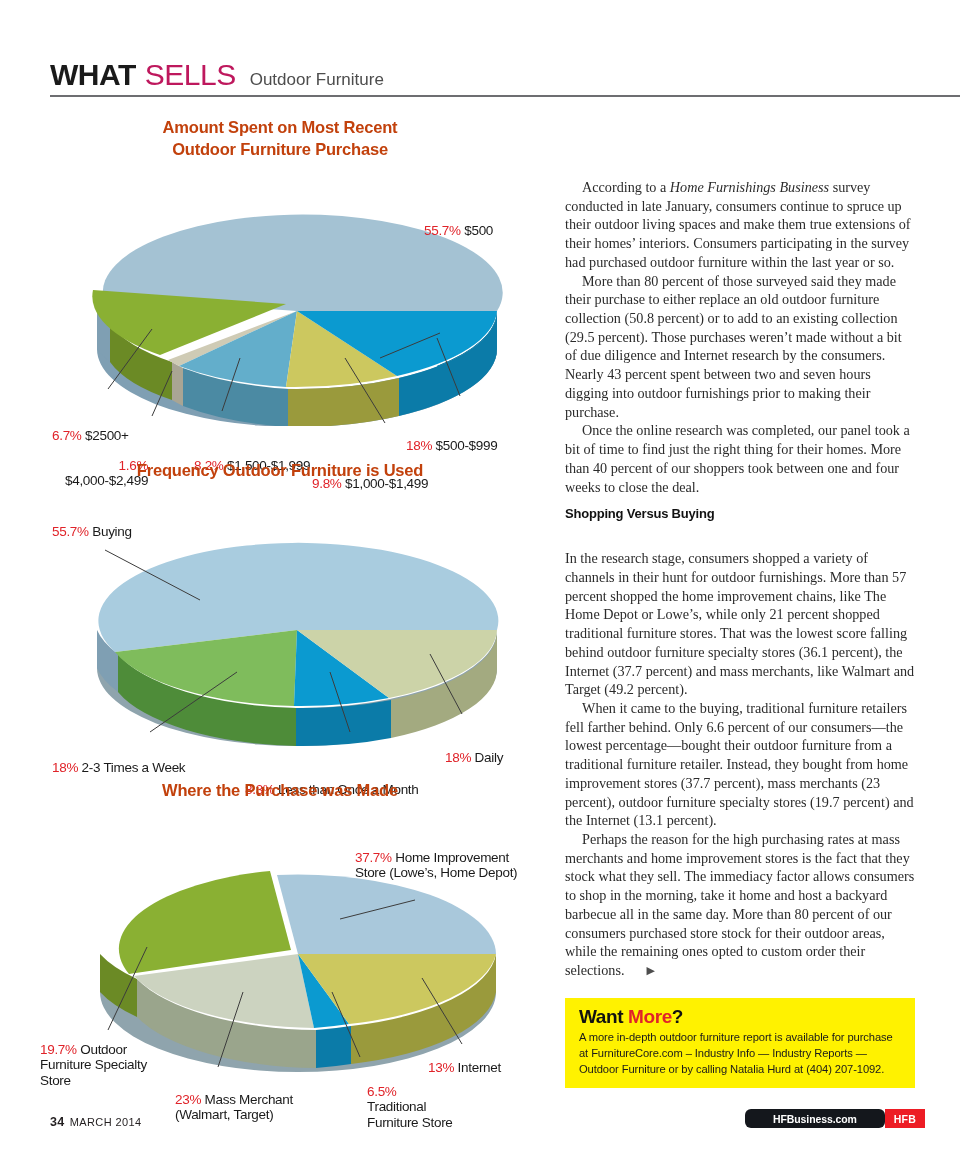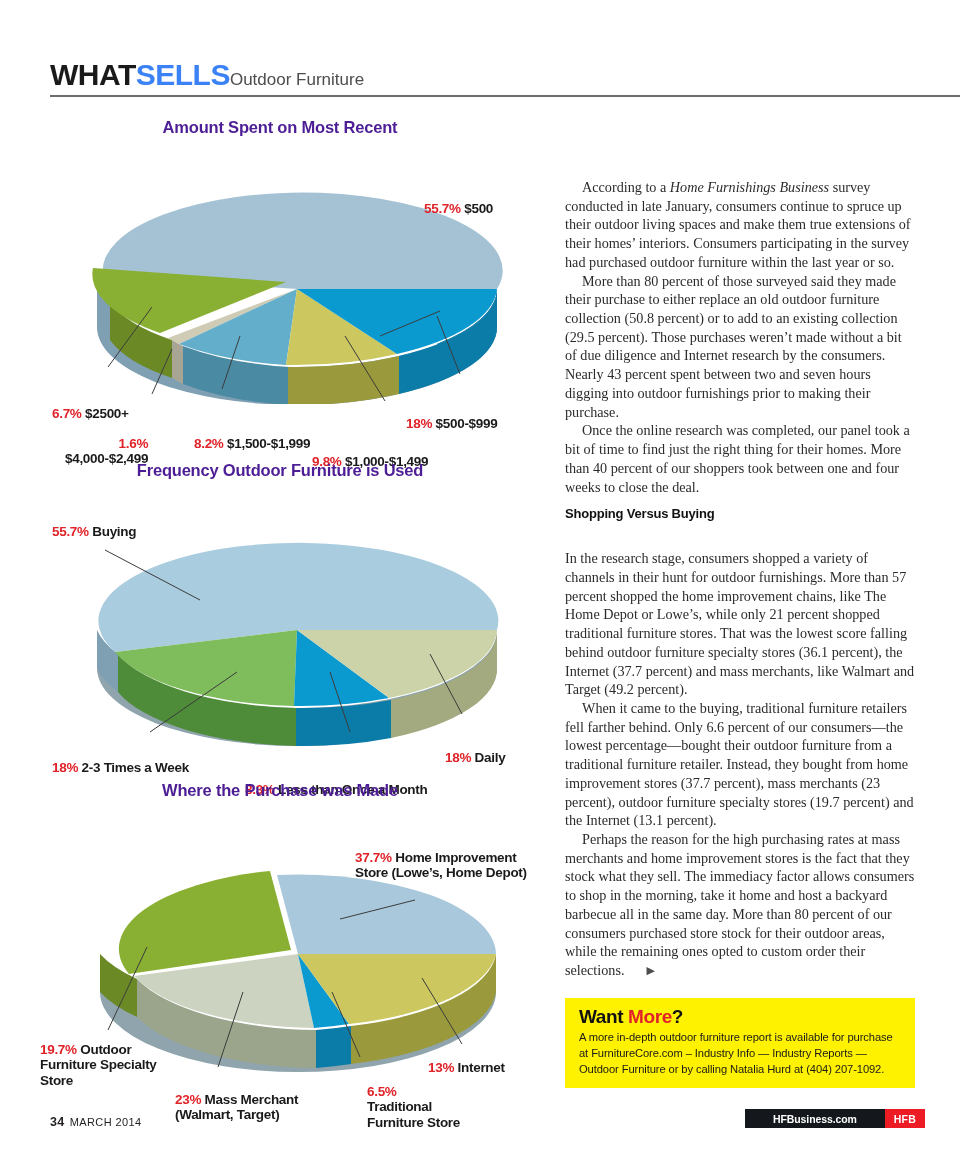--- a/index.html
+++ b/index.html
@@ -18,45 +18,45 @@
   
   .masthead {
     position: absolute; left: 50px; top: 58px; width: 865px;
   }
   .mh-line { display: flex; align-items: baseline; }
   .mh-what {
     font-size: 30px; font-weight: bold; letter-spacing: -0.5px;
     color: #1a1a1a;
   }
   .mh-sells {
-    font-size: 30px; font-weight: bold; letter-spacing: -0.5px;
-    color: #3b82f6; margin-left: 0;
+    font-size: 30px; font-weight: normal; letter-spacing: -0.5px;
+    color: #be185d; margin-left: 9px;
   }
   .mh-sub {
-    font-size: 17px; color: #4d4d4d; font-weight: normal;
+    font-size: 17px; color: #4d4d4d; margin-left: 14px; font-weight: normal;
   }
   .mh-rule {
     position: absolute; left: 50px; top: 95px; width: 910px; height: 2px;
     background: #6d6e71;
   }
 
   
   .charts { position: absolute; left: 0; top: 105px; width: 560px; }
 
   .chart-title {
     text-align: center; font-size: 16.5px; font-weight: bold;
-    color: #4c1d95; line-height: 1.32; letter-spacing: -0.2px;
+    color: #c2410c; line-height: 1.32; letter-spacing: -0.2px;
   }
   .chart-block { position: relative; }
 
   .pie-wrap { position: relative; }
   .pie-wrap svg { display: block; }
 
   .lbl {
-    position: absolute; font-weight: bold; font-size: 13.5px;
+    position: absolute; font-weight: normal; font-size: 13.5px;
     line-height: 1.15; letter-spacing: -0.3px; white-space: nowrap;
   }
   .lbl .pct { color: #e02329; }
   .lbl .txt { color: #1a1a1a; }
   .lbl.wrap { white-space: normal; }
 
   
   .col-right {
     position: absolute; left: 565px; top: 178px; width: 352px;
   }
@@ -97,21 +97,21 @@
   }
   .folio .num { font-weight: bold; font-size: 12.5px; }
   .folio .date { margin-left: 5px; }
 
   .hfb-logo {
     position: absolute; left: 745px; top: 1109px;
     display: flex; height: 19px; align-items: stretch;
   }
   .hfb-dark {
     background: #14171c; color: #ffffff; font-size: 10.5px; font-weight: bold;
-    padding: 0 28px; display: flex; align-items: center; letter-spacing: -0.1px;
+    padding: 0 28px; display: flex; align-items: center; letter-spacing: -0.1px; border-radius: 6px;
   }
   .hfb-red {
     background: #ed1c24; color: #ffffff; font-size: 10.5px; font-weight: bold;
     padding: 0 9px; display: flex; align-items: center; letter-spacing: 0.2px;
   }
 </style>
 </head>
 <body>
 
 <div class="page">
@@ -123,20 +123,21 @@
       <span class="mh-sub">Outdoor Furniture</span>
     </div>
   </div>
   <div class="mh-rule"></div>
 
   <div class="charts">
 
     <div class="chart-block" style="height:330px;">
       <div class="chart-title" style="padding-top:12px;">
         <div>Amount Spent on Most Recent</div>
+        <div>Outdoor Furniture Purchase</div>
       </div>
 
       <div class="pie-wrap">
         <svg width="560" height="265" viewBox="0 0 560 265">
           <defs>
             <clipPath id="c1clip">
                 <rect x="0" y="0" width="560" height="265"></rect>
               </clipPath>
           </defs>
           <g clip-path="url(#c1clip)">

